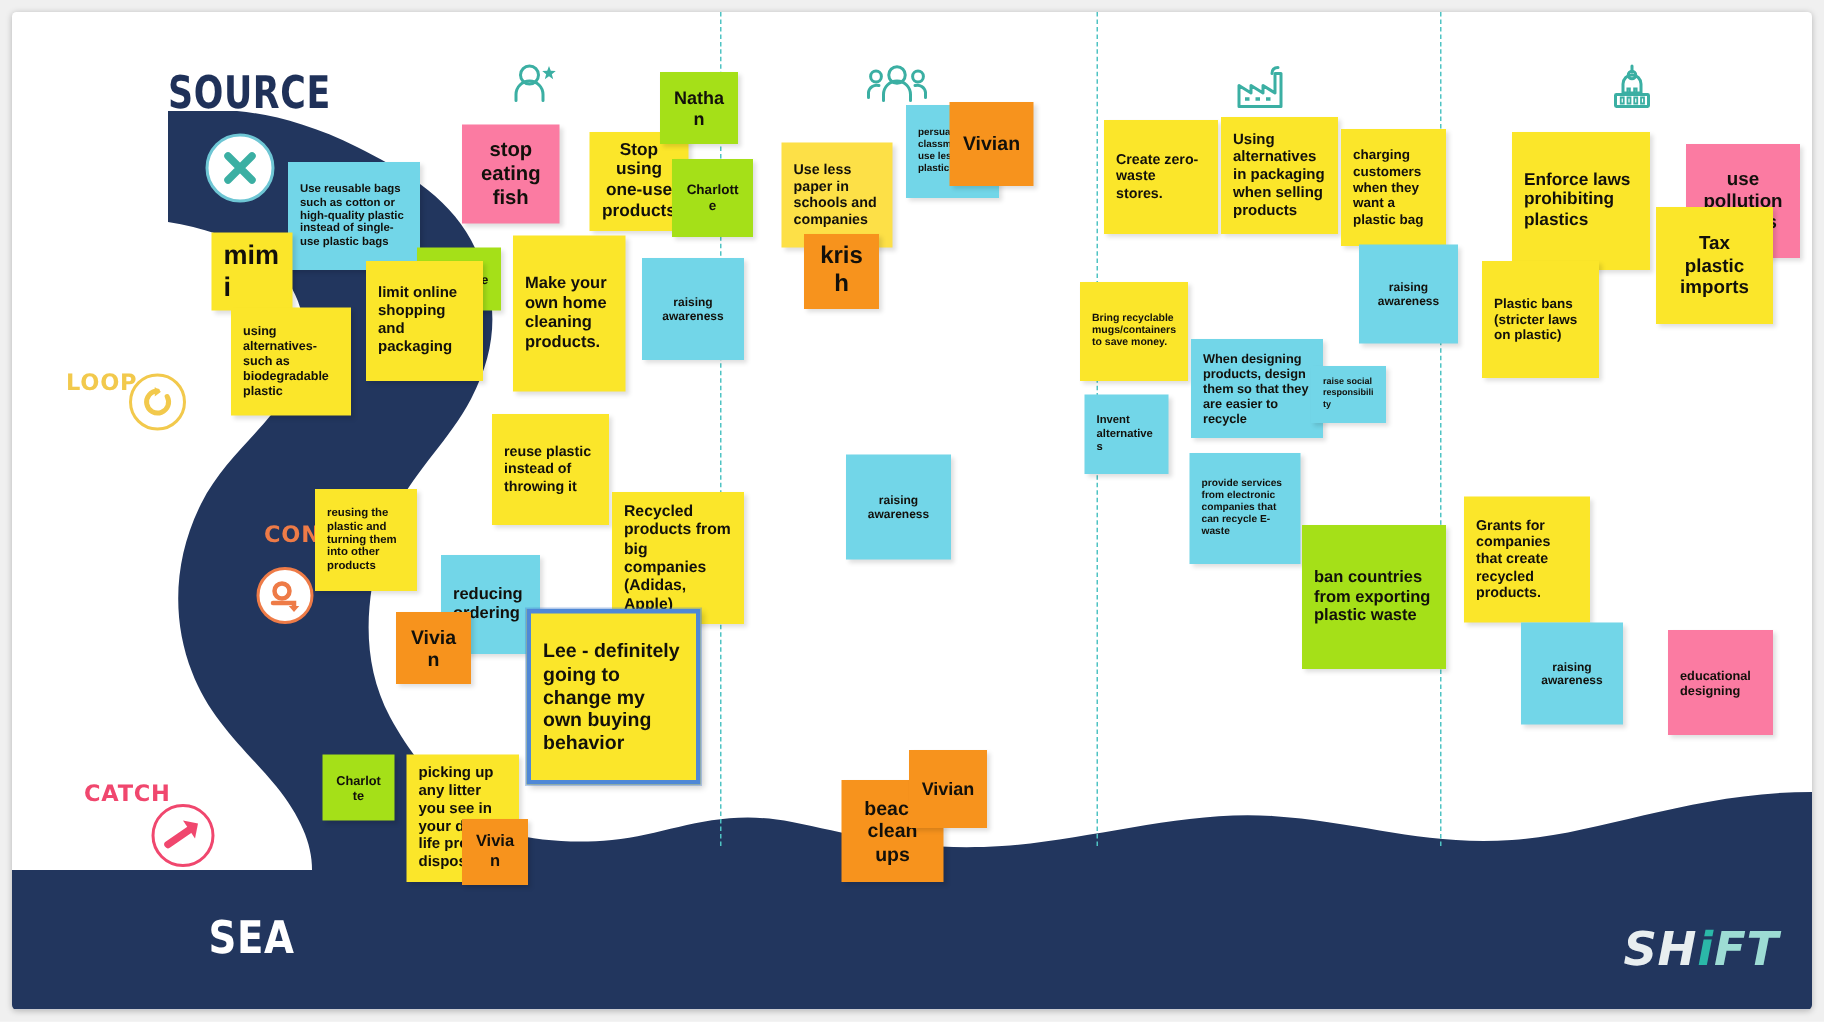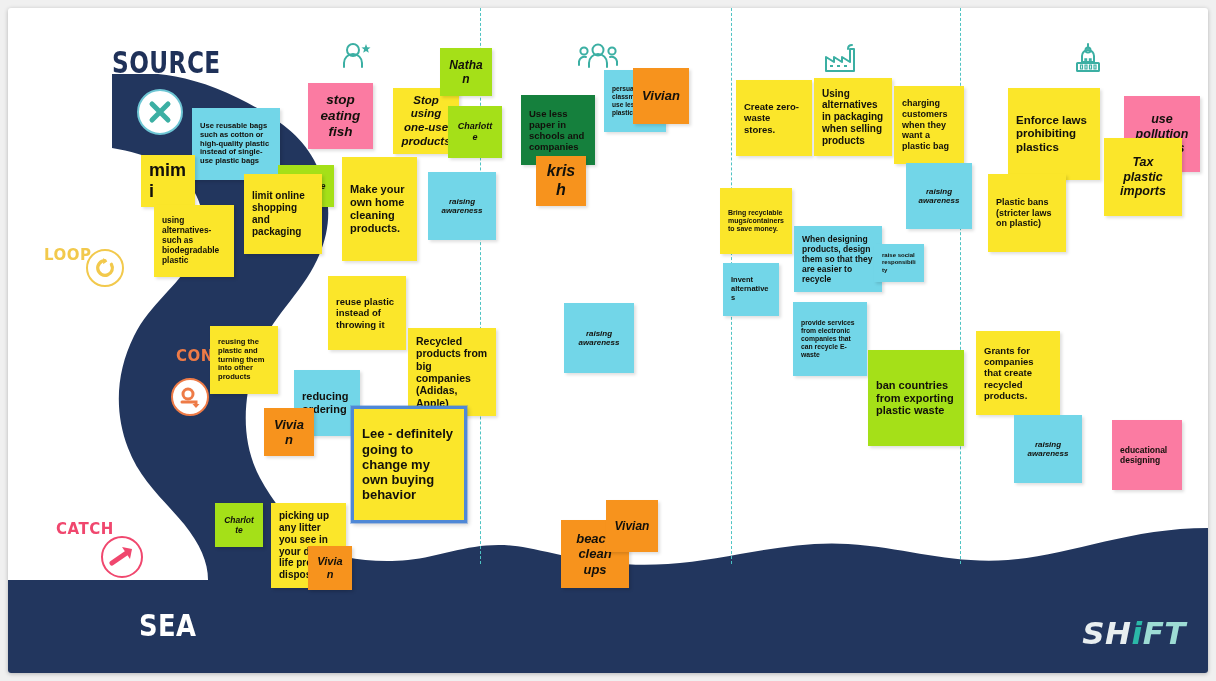--- a/index.html
+++ b/index.html
@@ -58,21 +58,21 @@
     position: absolute;
     padding: 7px 8px;
     display: flex; align-items: center;
     font-weight: 700;
     color: #12100B;
     line-height: 1.18;
     word-wrap: break-word;
     overflow: hidden;
     box-shadow: 2px 2px 3px rgba(0,0,0,0.13);
   }
-  .note.center { justify-content: flex-start; text-align: center; font-style: italic; }
+  .note.center { justify-content: flex-start; text-align: center; }
   .note span { display: block; width: 100%; }
 
   
   #shift-logo {
     position: absolute; right: 22px; bottom: 22px;
     font-size: 31px; font-weight: 700; letter-spacing: 0.5px;
     font-family: "DejaVu Sans", sans-serif;
     font-style: italic;
   }
   #shift-logo .a { color: #E8EEF0; }
@@ -236,21 +236,21 @@
       </div>
       <div class="note center" style="left: 207px; top: 495px; width: 48px; height: 44px; background: rgb(165, 224, 24); font-size: 8.5px; z-index: 27;">
         <span>Charlotte</span>
       </div>
       <div class="note" style="left: 263px; top: 495px; width: 75px; height: 85px; background: rgb(251, 230, 42); font-size: 10px; z-index: 28;">
         <span>picking up any litter you see in your daily life properly disposing</span>
       </div>
       <div class="note center" style="left: 300px; top: 538px; width: 44px; height: 44px; background: rgb(247, 147, 29); font-size: 11px; z-index: 29;">
         <span>Vivian</span>
       </div>
-      <div class="note" style="left: 513px; top: 87px; width: 74px; height: 70px; background: #15803d; font-size: 9.5px; z-index: 30;">
+      <div class="note" style="left: 513px; top: 87px; width: 74px; height: 70px; background: #fde047; font-size: 9.5px; z-index: 30;">
         <span>Use less paper in schools and companies</span>
       </div>
       <div class="note" style="left: 596px; top: 62px; width: 62px; height: 62px; background: rgb(114, 214, 232); font-size: 6.6px; z-index: 31;">
         <span>persuade classmates use less plastic</span>
       </div>
       <div class="note center" style="left: 625px; top: 60px; width: 56px; height: 56px; background: rgb(247, 147, 29); font-size: 13px; z-index: 32;">
         <span>Vivian</span>
       </div>
       <div class="note center" style="left: 528px; top: 148px; width: 50px; height: 50px; background: rgb(247, 147, 29); font-size: 16px; z-index: 33;">
         <span>krish</span>

